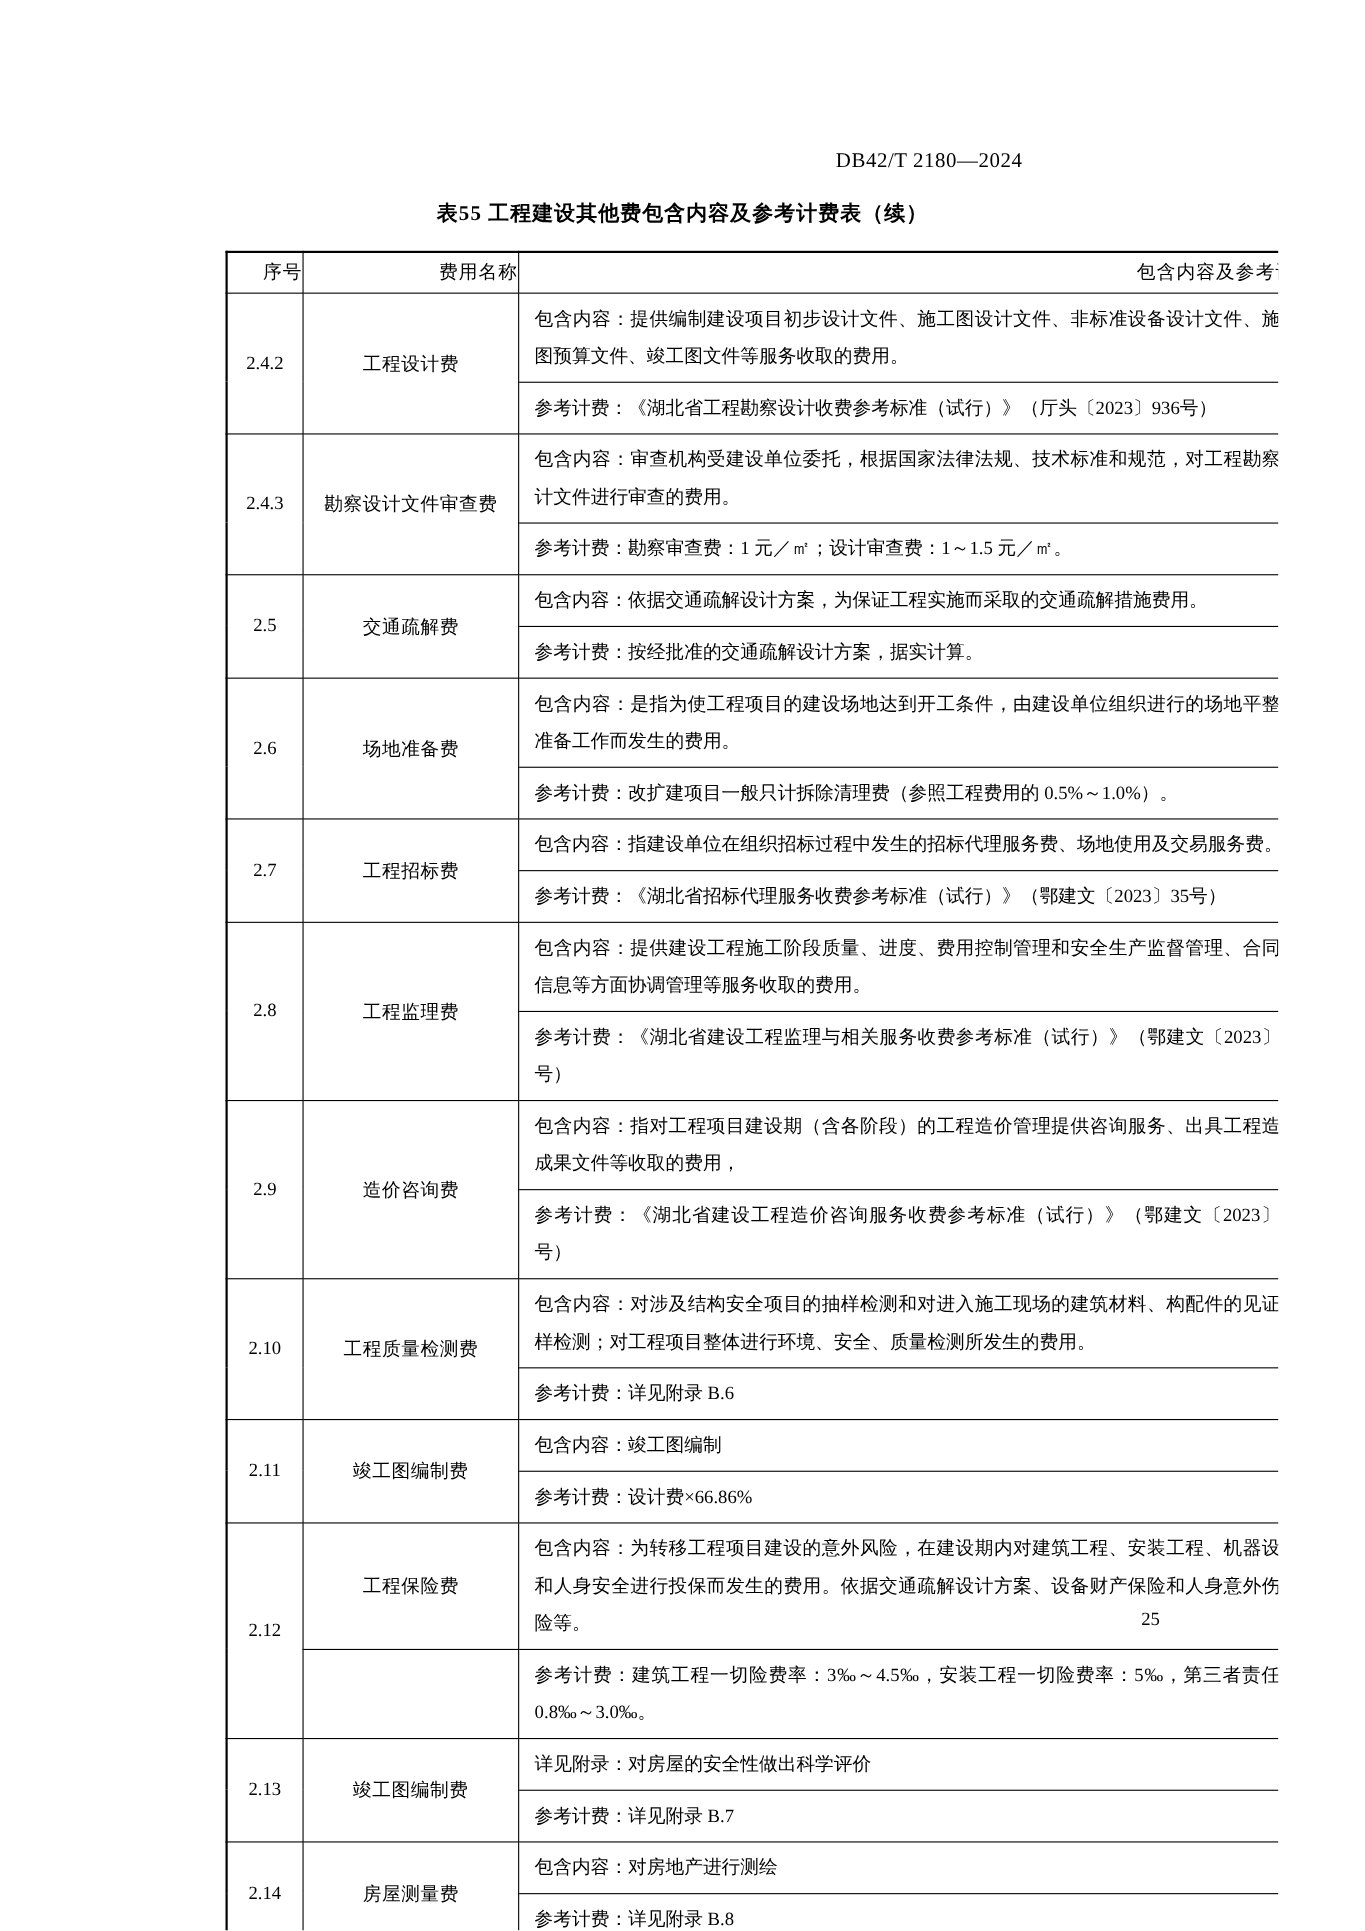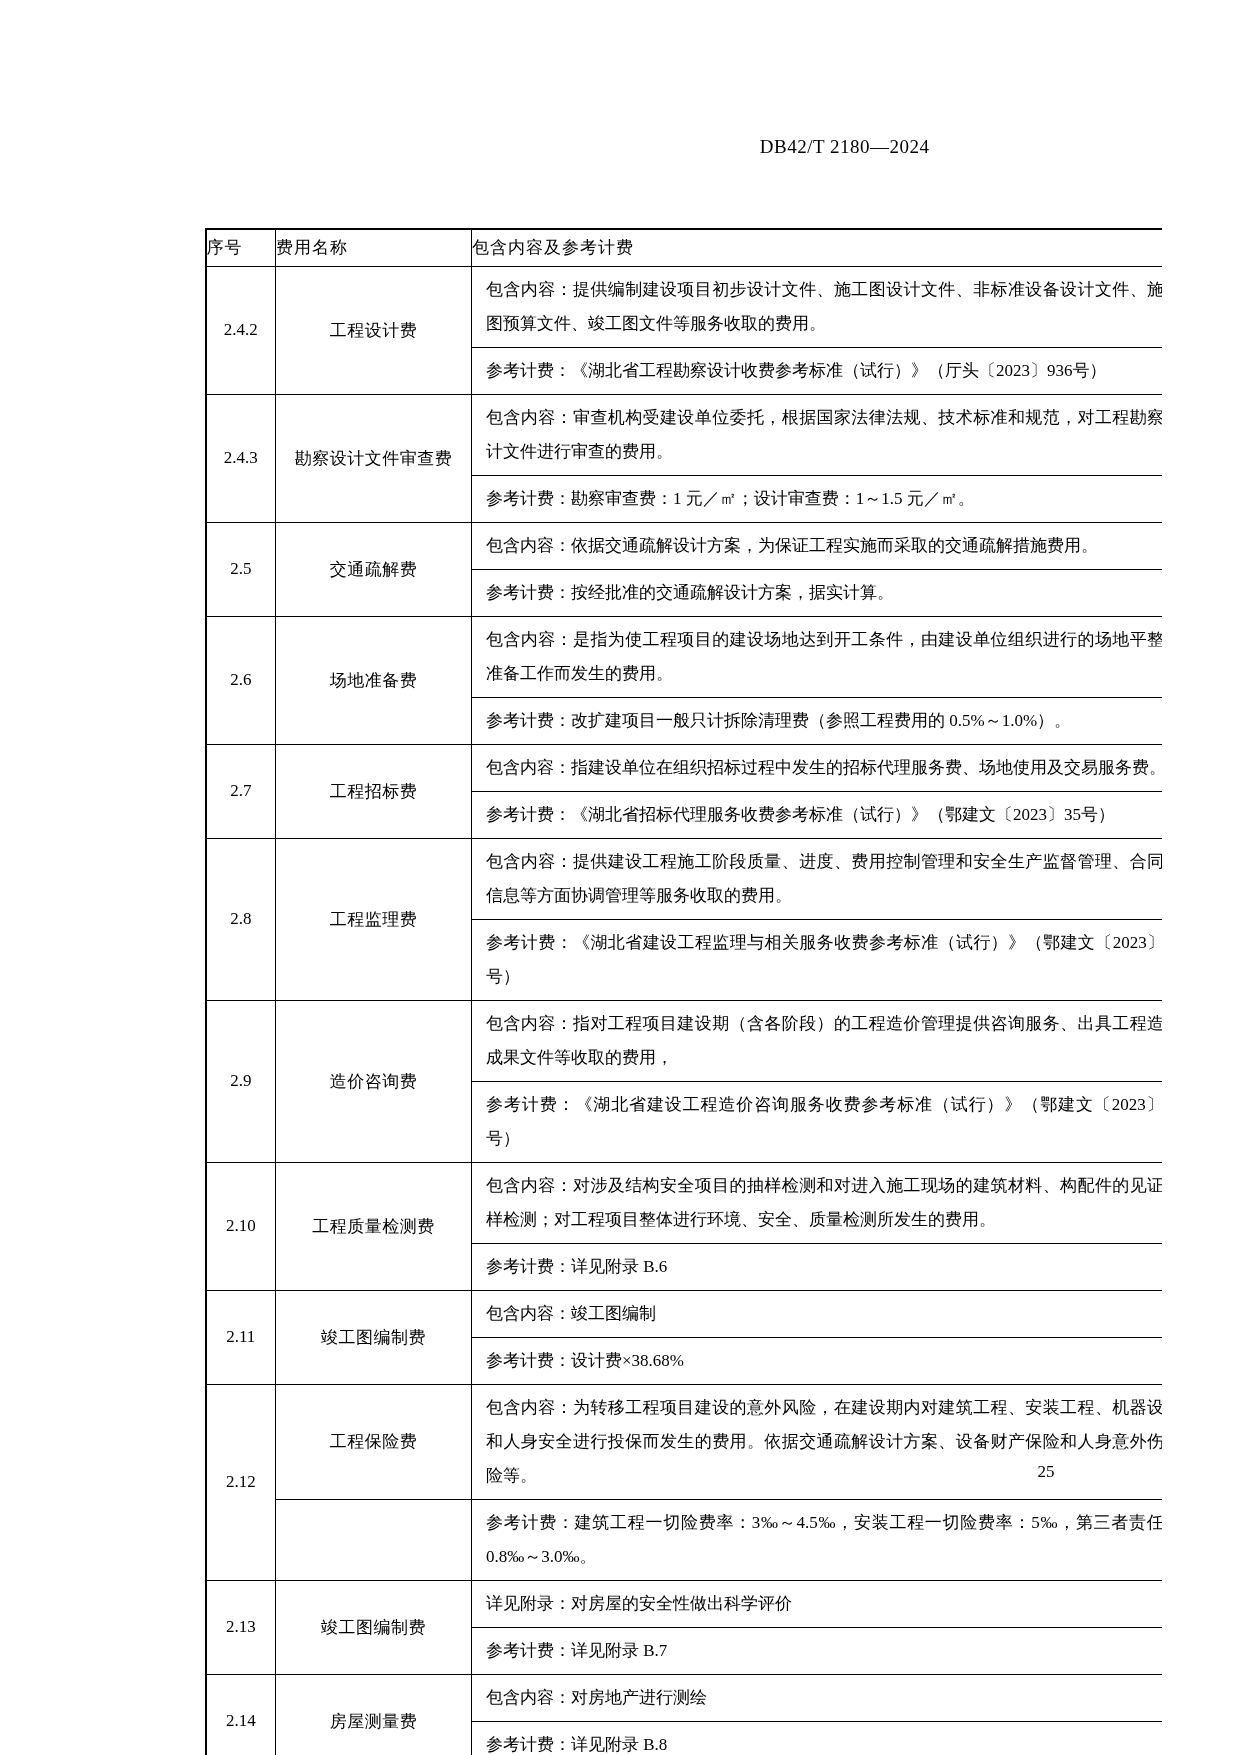--- a/index.html
+++ b/index.html
@@ -40,21 +40,21 @@
     border: 2px solid #000;
     font-size: 17px;
     table-layout: fixed;
   }
   .fee-table th, .fee-table td {
     border: 1px solid #000;
   }
   .fee-table thead th {
     font-weight: normal;
     height: 37px;
-    text-align: left;
+    text-align: right;
     vertical-align: middle;
     letter-spacing: 1px;
   }
   td.c-id {
     text-align: center;
     vertical-align: middle;
     margin-top: 28px;
   }
   td.c-name {
     text-align: center;
@@ -75,20 +75,21 @@
     font-size: 17px;
   }
 </style>
 </head>
 <body>
 
 <div class="page">
 
   <div class="doc-code">DB42/T 2180—2024</div>
 
+  <div class="table-title">表55 工程建设其他费包含内容及参考计费表（续）</div>
 
   <table class="fee-table">
     <colgroup>
       <col style="width:70px">
       <col style="width:196px">
       <col style="width:725px">
     </colgroup>
     <thead>
       <tr>
         <th>序号</th>
@@ -160,21 +161,21 @@
         </tr>
         <tr>
           <td class="c-detail">参考计费：详见附录 B.6</td>
         </tr>
         <tr>
           <td class="c-id" rowspan="2">2.11</td>
           <td class="c-name" rowspan="2">竣工图编制费</td>
           <td class="c-detail">包含内容：竣工图编制</td>
         </tr>
         <tr>
-          <td class="c-detail">参考计费：设计费×38.68%</td>
+          <td class="c-detail">参考计费：设计费×66.86%</td>
         </tr>
         <tr>
           <td class="c-id" rowspan="2">2.12</td>
           <td class="c-name">工程保险费</td>
           <td class="c-detail">包含内容：为转移工程项目建设的意外风险，在建设期内对建筑工程、安装工程、机器设备和人身安全进行投保而发生的费用。依据交通疏解设计方案、设备财产保险和人身意外伤害险等。</td>
         </tr>
         <tr>
           <td class="c-name"></td>
           <td class="c-detail">参考计费：建筑工程一切险费率：3‰～4.5‰，安装工程一切险费率：5‰，第三者责任险 0.8‰～3.0‰。</td>
         </tr>

